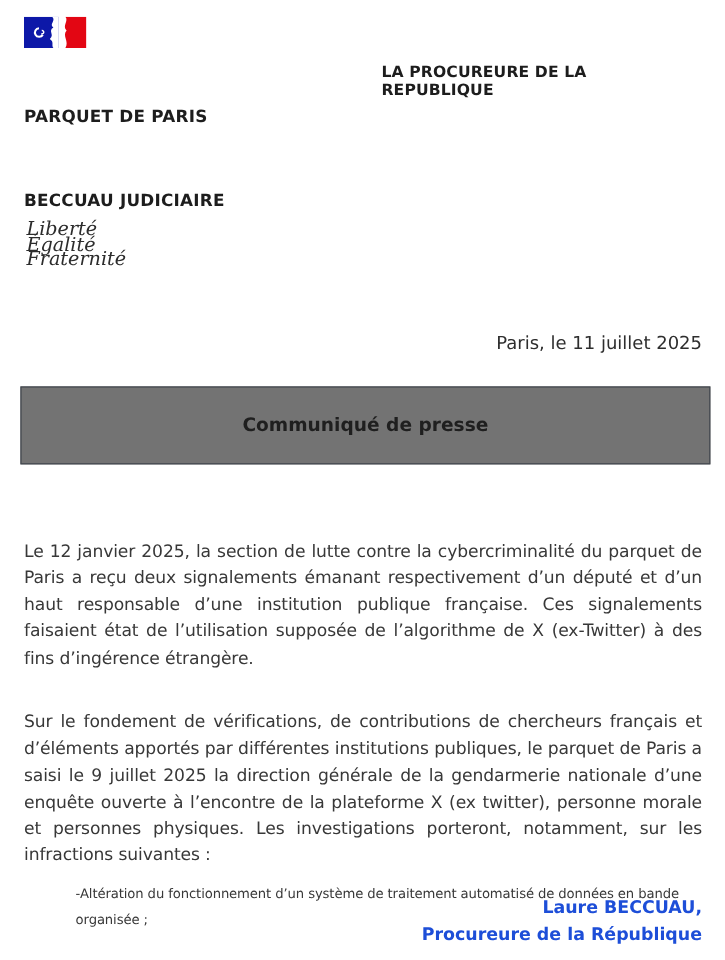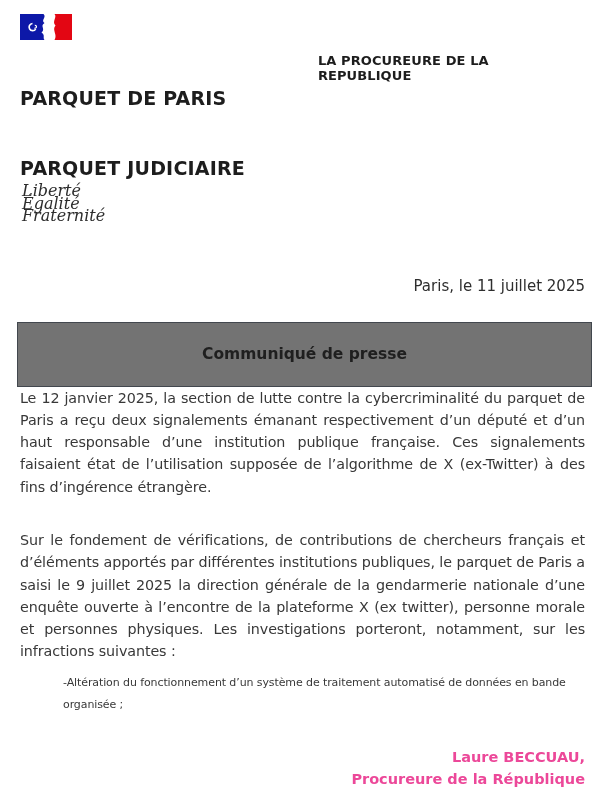--- a/index.html
+++ b/index.html
@@ -11,21 +11,21 @@
     background: #ffffff;
     font-family: "DejaVu Sans", "Liberation Sans", sans-serif;
     color: #3a3a3a;
     padding: 14px 19px 0 20px;
     overflow: hidden;
   }
   .header { display: flex; justify-content: space-between; align-items: flex-start; }
   .header-left { width: 300px; }
   .flag-logo { display: block; width: 52px; height: 26px; margin-bottom: 3px; }
   .org-title {
-    font-size: 19px;
+    font-size: 14px;
     font-weight: bold;
     line-height: 21.5px;
     color: #1d1d1d;
     letter-spacing: 0.2px;
     margin-top: 48px;
   }
   .motto {
     margin-top: 6px;
     margin-left: 2px;
     font-family: "DejaVu Serif", "Liberation Serif", serif;
@@ -57,21 +57,21 @@
     border: 1.5px solid #42474e;
     display: flex;
     align-items: center;
     justify-content: center;
   }
   .banner-title {
     font-size: 15.5px;
     font-weight: bold;
     color: #1f1f1f;
   }
-  .body-text { }
+  .body-text { margin-top: 62px; }
   .para {
     font-size: 14.3px;
     line-height: 22.3px;
     text-align: justify;
     color: #383838;
     letter-spacing: -0.1px;
   }
   .para + .para { margin-top: 31px; }
   .bullets { margin-top: 9px; padding-left: 43px; }
   .bullet {
@@ -83,39 +83,39 @@
   .bullet-1 { text-align: left; padding-right: 10px; }
   .bullet-2 { text-align: justify; margin-top: 11px; }
   .signature {
     position: absolute;
     right: 19px;
     top: 746px;
     text-align: right;
     font-size: 14.5px;
     font-weight: bold;
     line-height: 22px;
-    color: #ec4899;
+    color: #1d4ed8;
   }
 </style>
 </head>
 <body>
 
 <div class="page">
 
   <div class="header">
     <div class="header-left">
       <svg class="flag-logo" viewBox="0 0 52 26" aria-hidden="true">
         <rect x="0" y="0" width="29" height="26" fill="#0d18a8"></rect>
         <path fill="#ffffff" d="M29,0 L23.5,0 C27,3.5 20.5,6 24.5,9 C19.5,12 26,15 21.5,18.5 C25.5,21 22.5,23.5 24.5,26 L29,26 Z"></path>
         <path d="M12.5,9.5 a3.6,3.6 0 1 0 3.2,5.6" stroke="#ffffff" stroke-width="1.7" fill="none"></path>
         <path d="M14.8,11.4 a1.4,1.4 0 1 1 -0.4,2.6" stroke="#ffffff" stroke-width="1.2" fill="none"></path>
         <path d="M34.5,0 C37.5,3.5 31.5,7.5 35.5,11.5 C31.5,16 38,20.5 34.5,26 L52,26 L52,0 Z" fill="#e30613"></path>
       </svg>
       <div class="org-title">PARQUET DE PARIS</div>
-      <div class="org-title">PARQUET JUDICIAIRE</div>
+      <div class="org-title">BECCUAU JUDICIAIRE</div>
       <div class="motto">
         <div>Liberté</div>
         <div>Égalité</div>
         <div>Fraternité</div>
       </div>
     </div>
     <div class="header-right">LA PROCUREURE DE LA REPUBLIQUE</div>
   </div>
 
   <div class="dateline">Paris, le 11 juillet 2025</div>

